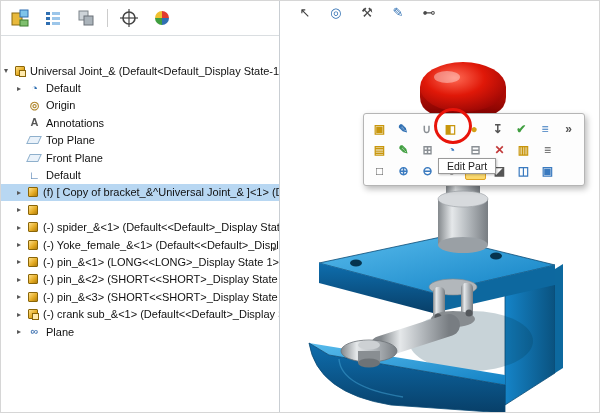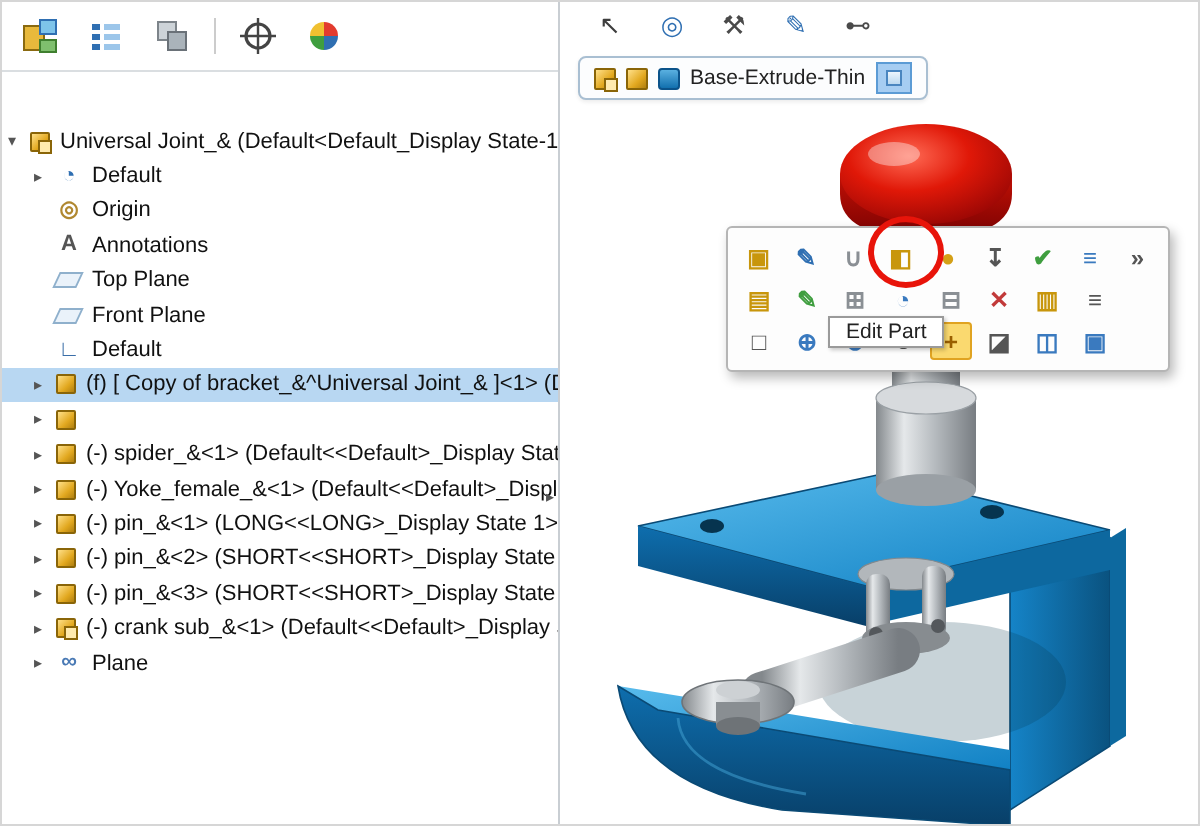--- a/index.html
+++ b/index.html
@@ -45,21 +45,21 @@
   .sketchbox{position:absolute;left:132px;top:55px;height:18px;display:flex;align-items:center;gap:5px;padding:0 6px;background:#fff;border:1px solid #adadad;box-shadow:1px 1px 3px rgba(0,0,0,.22);font-size:10.5px;color:#222;z-index:7;cursor:pointer;}
   .sketchic{width:9px;height:9px;background:linear-gradient(135deg,#dfeefb,#9ec6e8);border:1px solid #3f7ab5;}
 
   
   .popup{position:absolute;left:82px;top:112px;width:222px;background:#fdfdfd;border:1px solid #b5b5b5;border-radius:3px;box-shadow:2px 3px 6px rgba(0,0,0,.28);padding:3px 5px;z-index:10;}
   .prow{display:flex;gap:3px;margin:2px 0;}
   .picon{width:21px;height:19px;display:flex;align-items:center;justify-content:center;font-size:12px;border-radius:2px;cursor:pointer;}
   .picon.hl{background:#fad96f;border:1px solid #e0a321;}
   .picon .g{font-weight:bold;line-height:1;}
   .redcircle{position:absolute;left:70px;top:-6px;width:38px;height:36px;border:3px solid #e8140a;border-radius:50%;z-index:12;pointer-events:none;}
-  .tooltip{position:absolute;left:50px;top:44px;background:#fff;border:1px solid #9a9a9a;padding:1px 8px;font-size:10.5px;color:#222;z-index:13;box-shadow:1px 1px 2px rgba(0,0,0,.22);white-space:nowrap;}
+  .tooltip{position:absolute;left:74px;top:44px;background:#fff;border:1px solid #9a9a9a;padding:1px 8px;font-size:10.5px;color:#222;z-index:13;box-shadow:1px 1px 2px rgba(0,0,0,.22);white-space:nowrap;}
 </style>
 </head>
 <body>
 
 <div id="app">
 
   <div class="leftpanel">
     <div class="tabbar">
       <span class="tab">
         <svg width="18" height="18">
@@ -286,29 +286,20 @@
           <span class="g" style="color: rgb(74, 74, 74);">⚒</span>
         </span>
         <span class="hudic">
           <span class="g" style="color: rgb(47, 111, 178);">✎</span>
         </span>
         <span class="hudic">
           <span class="g" style="color: rgb(74, 74, 74);">⊷</span>
         </span>
       </div>
 
-    <div class="crumbbar">
-      <span class="cube asm"></span>
-      <span class="cube"></span>
-      <span class="featic"></span>
-      <span class="crumblabel">Base-Extrude-Thin</span>
-      <span class="crumbsel">
-          <span class="mini"></span>
-        </span>
-    </div>
 
 
     <div class="popup">
       <div class="prow">
           <span class="picon">
             <span class="g" style="color: rgb(200, 150, 12);">▣</span>
           </span>
           <span class="picon">
             <span class="g" style="color: rgb(47, 111, 178);">✎</span>
           </span>

